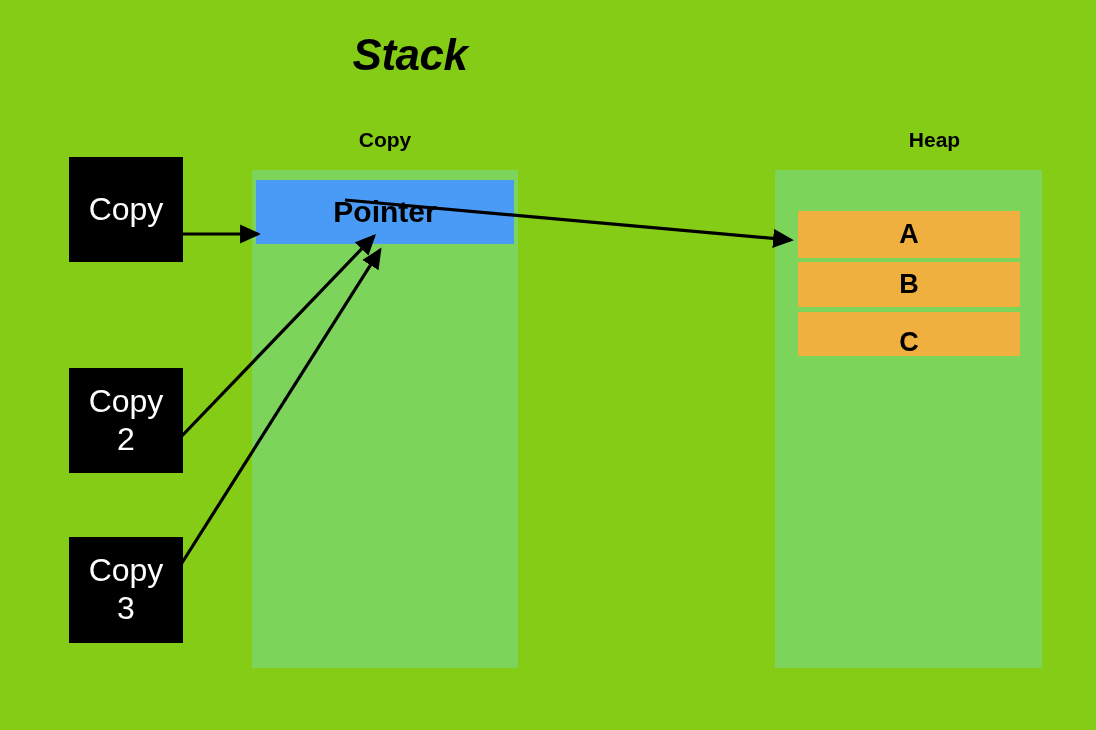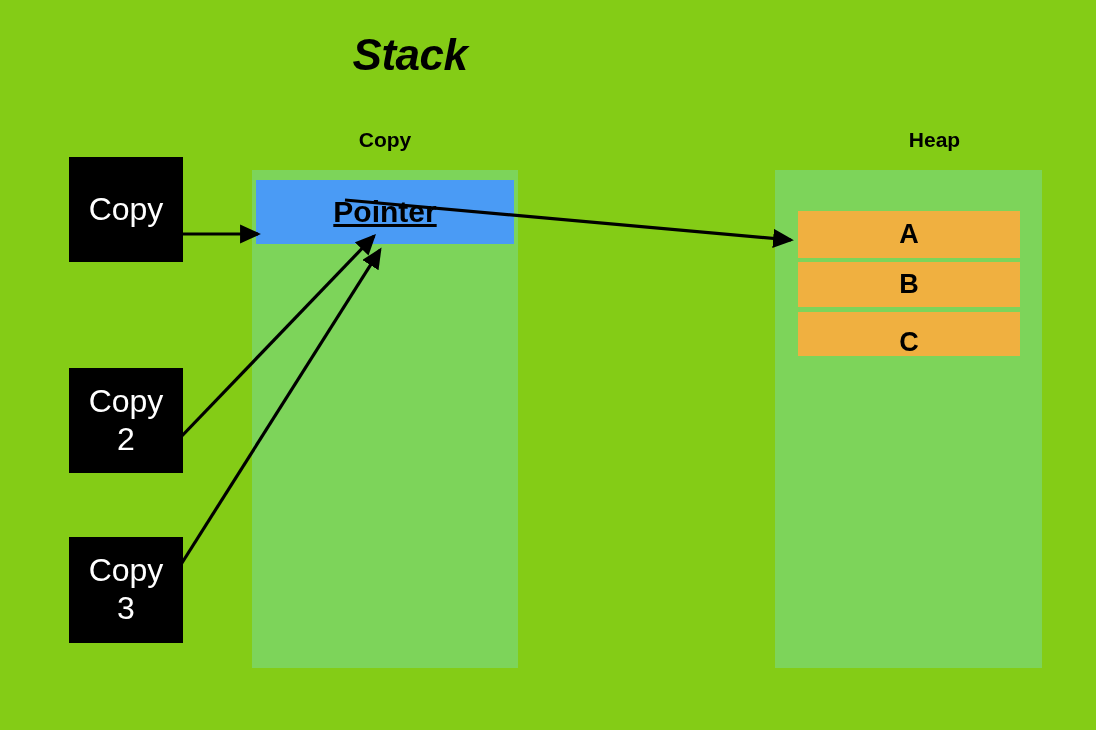--- a/index.html
+++ b/index.html
@@ -60,21 +60,20 @@
     top: 180px;
     width: 258px;
     height: 64px;
     background: #4A9BF5;
     display: flex;
     align-items: center;
     justify-content: center;
     font-size: 30px;
     font-weight: bold;
     color: #000000;
-    text-decoration: underline;
   }
 
   
   .heap-cell {
     position: absolute;
     left: 798px;
     width: 222px;
     background: #F0B040;
     display: flex;
     align-items: center;

